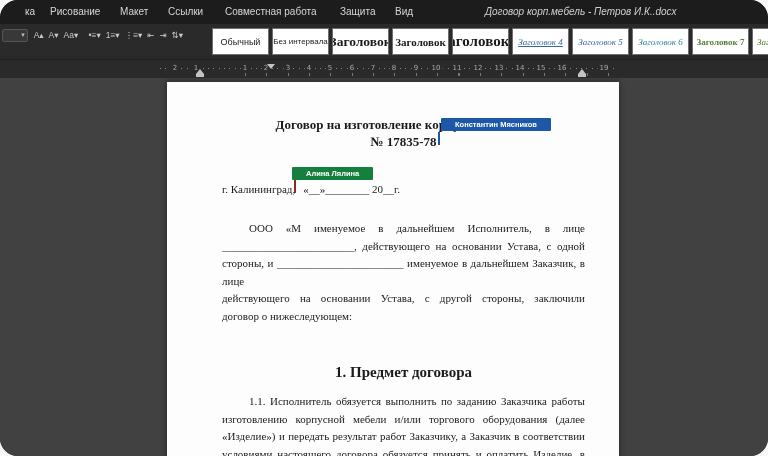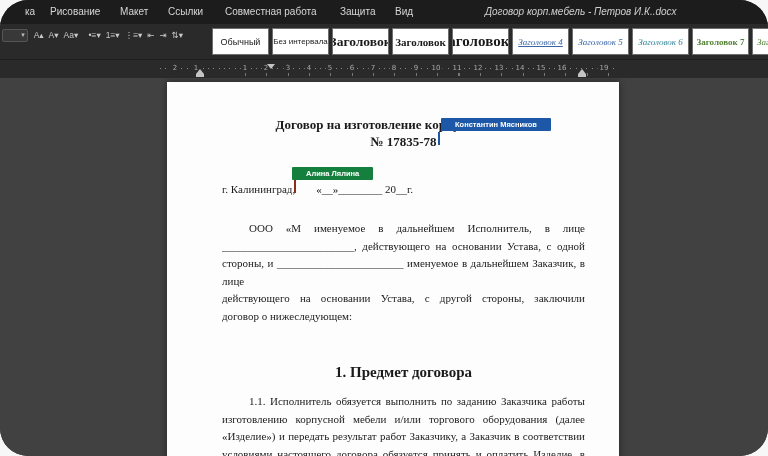--- a/index.html
+++ b/index.html
@@ -1,17 +1,17 @@
 <!DOCTYPE html>
 <html><head>
 <meta charset="utf-8">
 <style>
   * { margin:0; padding:0; box-sizing:border-box; }
   html,body { width:768px; height:456px; background:#f7f7f7; font-family:"Liberation Sans",sans-serif; }
-  .window { position:relative; width:768px; height:456px; border-radius:28px; overflow:hidden; background:#2a2a2a; }
+  .window { position:relative; width:768px; height:456px; border-radius:18px; overflow:hidden; background:#2a2a2a; }
 
   
   .menubar { position:absolute; left:0; top:0; width:768px; height:24px; background:#1c1c1c; }
   .menu-item { position:absolute; top:6px; font-size:10px; color:#d6d6d6; white-space:nowrap; cursor:default; }
   .doc-title { position:absolute; top:6px; left:485px; font-size:10px; color:#cfcfcf; white-space:nowrap;font-style:italic; }
 
   
   .toolbar { position:absolute; left:0; top:24px; width:768px; height:36px; background:#2a2a2a; border-bottom:1px solid #1e1e1e; }
   .fmt-tools { position:absolute; left:0; top:0; width:186px; height:36px; }
   .fmt-row { position:absolute; left:0; width:186px; height:16px; display:flex; align-items:center; }
@@ -57,21 +57,21 @@
   .mk-right { left:578px; top:8px; border-left:4px solid transparent; border-right:4px solid transparent; border-bottom:5px solid #c4c4c4; }
   .mk-right::after { content:""; position:absolute; left:-4px; top:5px; width:8px; height:3px; background:#c4c4c4; }
 
   
   .canvas { position:absolute; left:0; top:78px; width:768px; height:378px; background:#414141; overflow:hidden; }
   .page { position:absolute; left:167px; top:4px; width:452px; height:400px; background:#fdfdfd;
           box-shadow:0 0 7px rgba(0,0,0,.45); padding:0 34px 0 55px; font-family:"Liberation Serif",serif;
           color:#1b1b1b; font-size:11px; }
   .doc-title-block { margin-top:34px; text-align:center; font-weight:bold; font-size:13px; line-height:17px; }
   .city-line { margin-top:31px; line-height:17px; white-space:nowrap; }
-  .date-part { margin-left:21px; }
+  .date-part { margin-left:8px; }
   .para .pl { line-height:17.5px; height:17.5px; overflow:hidden; text-align:justify; }
   .para .pl.jl { text-align-last:justify; }
   .para .pl.indent { padding-left:27px; }
   .intro { margin-top:22px; }
   .section-heading { margin-top:39px; text-align:center; font-weight:bold; font-size:15px; line-height:17px; }
   .clause { margin-top:12px; }
 
   
   .collab-flag { position:absolute; height:13px; display:inline-flex; align-items:center; padding:0 14px;
                  font-family:"Liberation Sans",sans-serif; font-size:7.5px; font-weight:bold; color:#fff;

